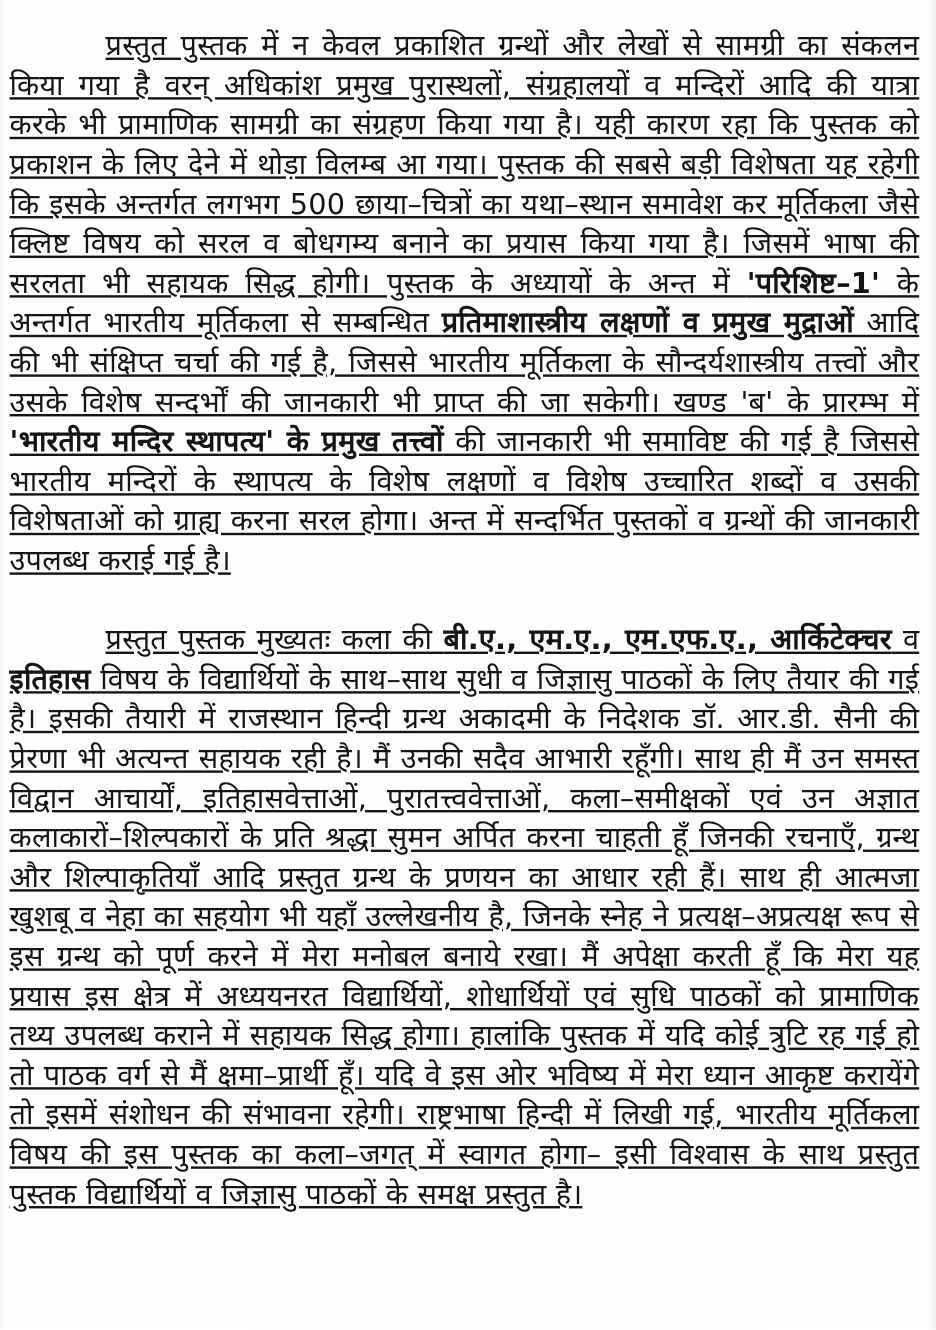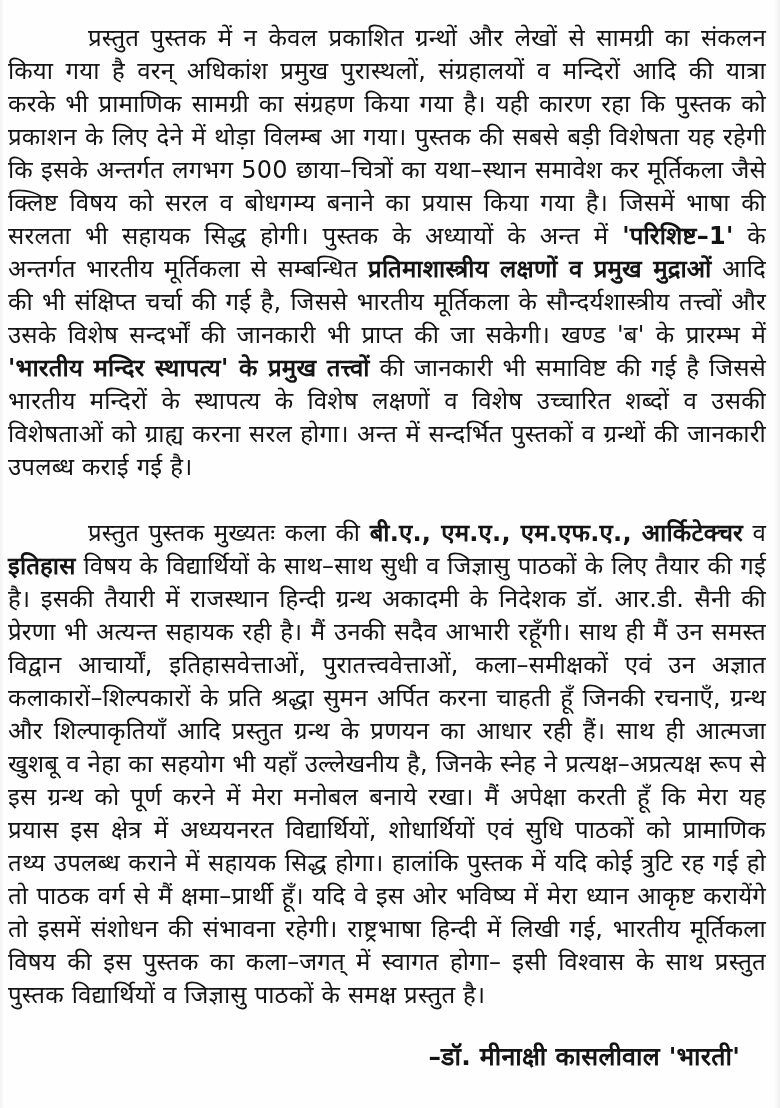--- a/index.html
+++ b/index.html
@@ -10,20 +10,21 @@
   .scan-page {
     position: relative;
     width: 780px;
     height: 1108px;
     background: #fefefe;
     overflow: hidden;
     box-sizing: border-box;
     padding: 22px 14px 0 8px;
     font-family: "DejaVu Sans", "Liberation Sans", sans-serif;
     color: #141414;
+    text-decoration: underline;
   }
   .text-block {
     font-size: 24px;
     line-height: 33px;
     text-align: justify;
     text-justify: inter-word;
     letter-spacing: 0.2px;
   }
   .para {
     margin: 0;
@@ -66,15 +67,14 @@
   <div class="scan-edge-left"></div>
   <div class="scan-edge-right"></div>
 
   <div class="text-block">
 
     <div id="paragraphs-container">
         <p class="para"><span>प्रस्तुत पुस्तक में न केवल प्रकाशित ग्रन्थों और लेखों से सामग्री का संकलन किया गया है वरन् अधिकांश प्रमुख पुरास्थलों, संग्रहालयों व मन्दिरों आदि की यात्रा करके भी प्रामाणिक सामग्री का संग्रहण किया गया है। यही कारण रहा कि पुस्तक को प्रकाशन के लिए देने में थोड़ा विलम्ब आ गया। पुस्तक की सबसे बड़ी विशेषता यह रहेगी कि इसके अन्तर्गत लगभग 500 छाया–चित्रों का यथा–स्थान समावेश कर मूर्तिकला जैसे क्लिष्ट विषय को सरल व बोधगम्य बनाने का प्रयास किया गया है। जिसमें भाषा की सरलता भी सहायक सिद्ध होगी। पुस्तक के अध्यायों के अन्त में </span><span class="bold">'परिशिष्ट–1'</span><span> के अन्तर्गत भारतीय मूर्तिकला से सम्बन्धित </span><span class="bold">प्रतिमाशास्त्रीय लक्षणों व प्रमुख मुद्राओं</span><span> आदि की भी संक्षिप्त चर्चा की गई है, जिससे भारतीय मूर्तिकला के सौन्दर्यशास्त्रीय तत्त्वों और उसके विशेष सन्दर्भों की जानकारी भी प्राप्त की जा सकेगी। खण्ड 'ब' के प्रारम्भ में </span><span class="bold">'भारतीय मन्दिर स्थापत्य' के प्रमुख तत्त्वों</span><span> की जानकारी भी समाविष्ट की गई है जिससे भारतीय मन्दिरों के स्थापत्य के विशेष लक्षणों व विशेष उच्चारित शब्दों व उसकी विशेषताओं को ग्राह्य करना सरल होगा। अन्त में सन्दर्भित पुस्तकों व ग्रन्थों की जानकारी उपलब्ध कराई गई है।</span></p>
         <p class="para"><span>प्रस्तुत पुस्तक मुख्यतः कला की </span><span class="bold">बी.ए., एम.ए., एम.एफ.ए., आर्किटेक्चर</span><span> व </span><span class="bold">इतिहास</span><span> विषय के विद्यार्थियों के साथ–साथ सुधी व जिज्ञासु पाठकों के लिए तैयार की गई है। इसकी तैयारी में राजस्थान हिन्दी ग्रन्थ अकादमी के निदेशक डॉ. आर.डी. सैनी की प्रेरणा भी अत्यन्त सहायक रही है। मैं उनकी सदैव आभारी रहूँगी। साथ ही मैं उन समस्त विद्वान आचार्यों, इतिहासवेत्ताओं, पुरातत्त्ववेत्ताओं, कला–समीक्षकों एवं उन अज्ञात कलाकारों–शिल्पकारों के प्रति श्रद्धा सुमन अर्पित करना चाहती हूँ जिनकी रचनाएँ, ग्रन्थ और शिल्पाकृतियाँ आदि प्रस्तुत ग्रन्थ के प्रणयन का आधार रही हैं। साथ ही आत्मजा खुशबू व नेहा का सहयोग भी यहाँ उल्लेखनीय है, जिनके स्नेह ने प्रत्यक्ष–अप्रत्यक्ष रूप से इस ग्रन्थ को पूर्ण करने में मेरा मनोबल बनाये रखा। मैं अपेक्षा करती हूँ कि मेरा यह प्रयास इस क्षेत्र में अध्ययनरत विद्यार्थियों, शोधार्थियों एवं सुधि पाठकों को प्रामाणिक तथ्य उपलब्ध कराने में सहायक सिद्ध होगा। हालांकि पुस्तक में यदि कोई त्रुटि रह गई हो तो पाठक वर्ग से मैं क्षमा–प्रार्थी हूँ। यदि वे इस ओर भविष्य में मेरा ध्यान आकृष्ट करायेंगे तो इसमें संशोधन की संभावना रहेगी। राष्ट्रभाषा हिन्दी में लिखी गई, भारतीय मूर्तिकला विषय की इस पुस्तक का कला–जगत् में स्वागत होगा– इसी विश्वास के साथ प्रस्तुत पुस्तक विद्यार्थियों व जिज्ञासु पाठकों के समक्ष प्रस्तुत है।</span></p>
       </div>
 
-    <div class="signature">–डॉ. मीनाक्षी कासलीवाल 'भारती'</div>
   </div>
 </div>
 
 </body></html>

